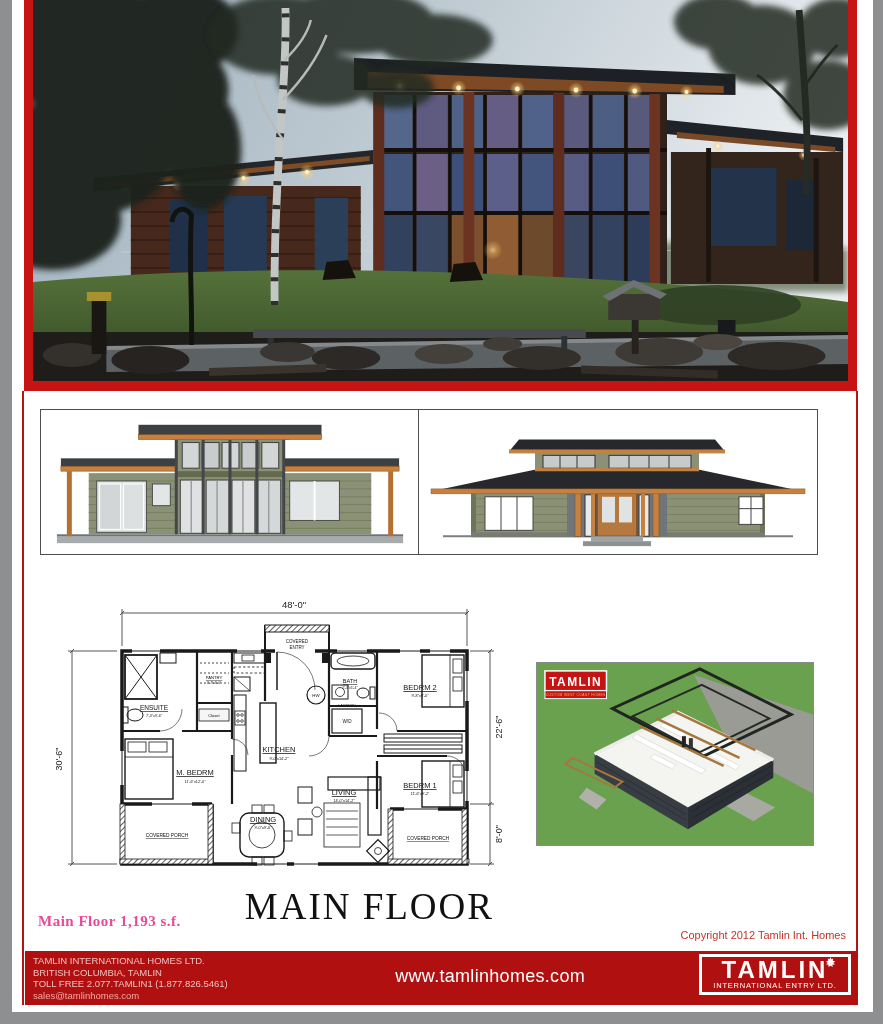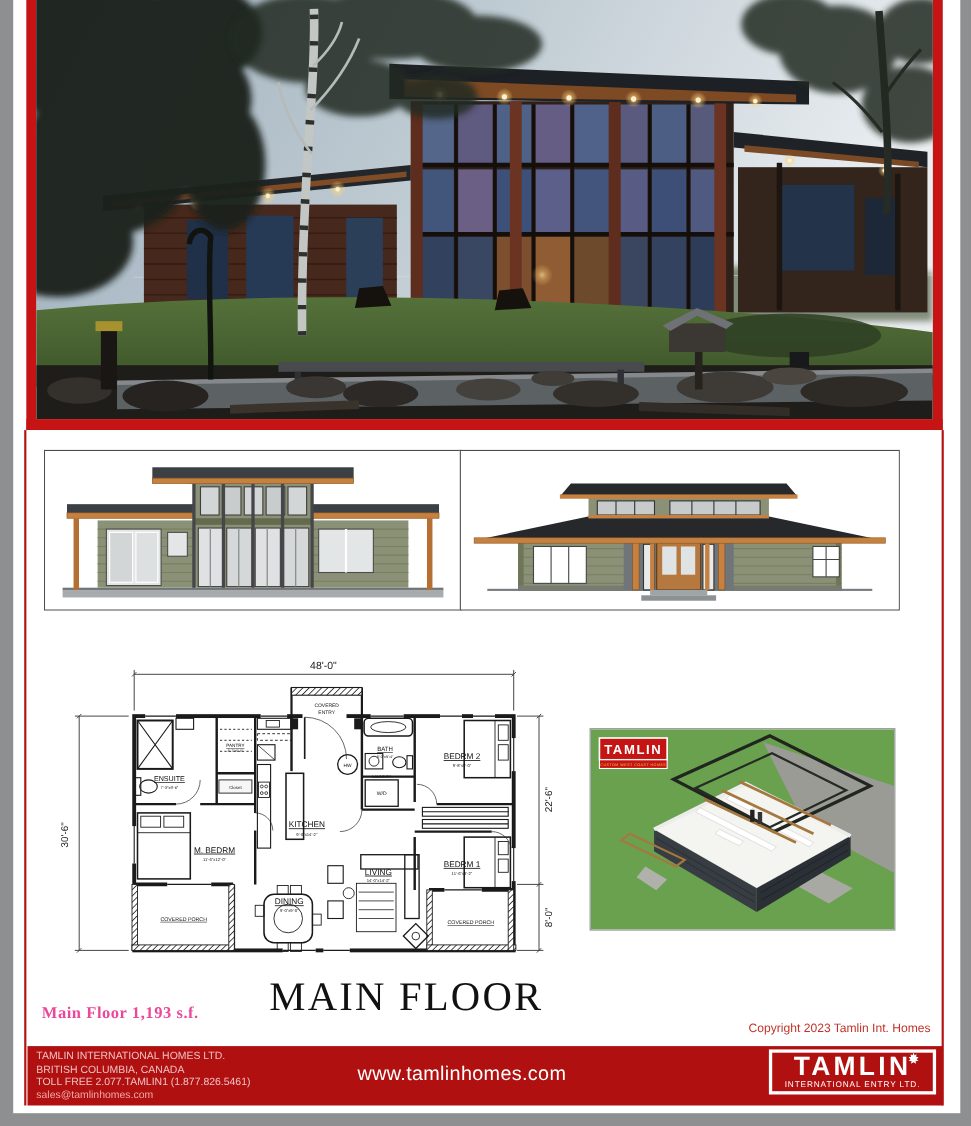--- a/index.html
+++ b/index.html
@@ -45,21 +45,21 @@
     position:absolute;right:10px;top:538px;font-size:11px;color:#c2332a;
   }
 
   
   .footer-bar{
     position:absolute;left:1px;top:560px;width:832px;height:54px;background:#b01010;text-decoration:underline;
   }
   .footer-lines{position:absolute;left:8px;top:4px;font-size:9.5px;line-height:11.5px;color:#eec0c0;}
   .footer-lines .em{color:#f0a9a9;}
   .footer-site{
-    position:absolute;left:300px;top:15px;width:260px;text-align:left;
+    position:absolute;left:300px;top:15px;width:260px;text-align:right;
     font-size:18px;color:#ffffff;letter-spacing:.3px;
   }
   .footer-logo{
     position:absolute;right:6px;top:3px;width:152px;height:41px;box-sizing:border-box;
     border:3px solid #ffffff;text-align:center;color:#fff;
   }
   .footer-logo .word{font-weight:bold;font-size:24px;line-height:25px;letter-spacing:3px;margin-top:0px;}
   .footer-logo .sub{font-size:7.5px;letter-spacing:.8px;line-height:8px;}
   .footer-logo .leaf{position:absolute;top:0px;right:12px;width:11px;height:11px;}
 </style>
@@ -574,26 +574,26 @@
         <rect x="8" y="8" width="62" height="20" fill="#c51414" stroke="#ffffff" stroke-width="1.5"></rect>
         <text x="39" y="23" text-anchor="middle" font-family="Liberation Sans, sans-serif" font-weight="bold" font-size="12" letter-spacing="1.5" fill="#ffffff">TAMLIN</text>
         <rect x="8" y="28" width="62" height="8" fill="#c51414" stroke="#ffffff" stroke-width="1"></rect>
         <text x="39" y="33.6" text-anchor="middle" font-family="Liberation Sans, sans-serif" font-size="3.4" letter-spacing="0.4" fill="#f2c23c">CUSTOM WEST COAST HOMES</text>
       </g>
     </svg>
   </div>
 
   <div class="main-title">MAIN FLOOR</div>
   <div class="area-label">Main Floor 1,193 s.f.</div>
-  <div class="copyright">Copyright 2023 Tamlin Int. Homes</div>
+  <div class="copyright">Copyright 2012 Tamlin Int. Homes</div>
 
   <div class="footer-bar">
     <div class="footer-lines">
       <div>TAMLIN INTERNATIONAL HOMES LTD.</div>
-      <div>BRITISH COLUMBIA, CANADA</div>
+      <div>BRITISH COLUMBIA, TAMLIN</div>
       <div>TOLL FREE 2.077.TAMLIN1 (1.877.826.5461)</div>
       <div class="em">sales@tamlinhomes.com</div>
     </div>
     <div class="footer-site">www.tamlinhomes.com</div>
     <div class="footer-logo">
       <svg class="leaf" viewBox="0 0 12 12">
         <path d="M6,0 L7,2.5 L9,1.5 L8.5,4 L11,4.5 L9,6.5 L11,8 L8,8.5 L8.5,11 L6,9.5 L3.5,11 L4,8.5 L1,8 L3,6.5 L1,4.5 L3.5,4 L3,1.5 L5,2.5 Z" fill="#ffffff"></path>
       </svg>
       <div class="word">TAMLIN</div>
       <div class="sub">INTERNATIONAL ENTRY LTD.</div>

